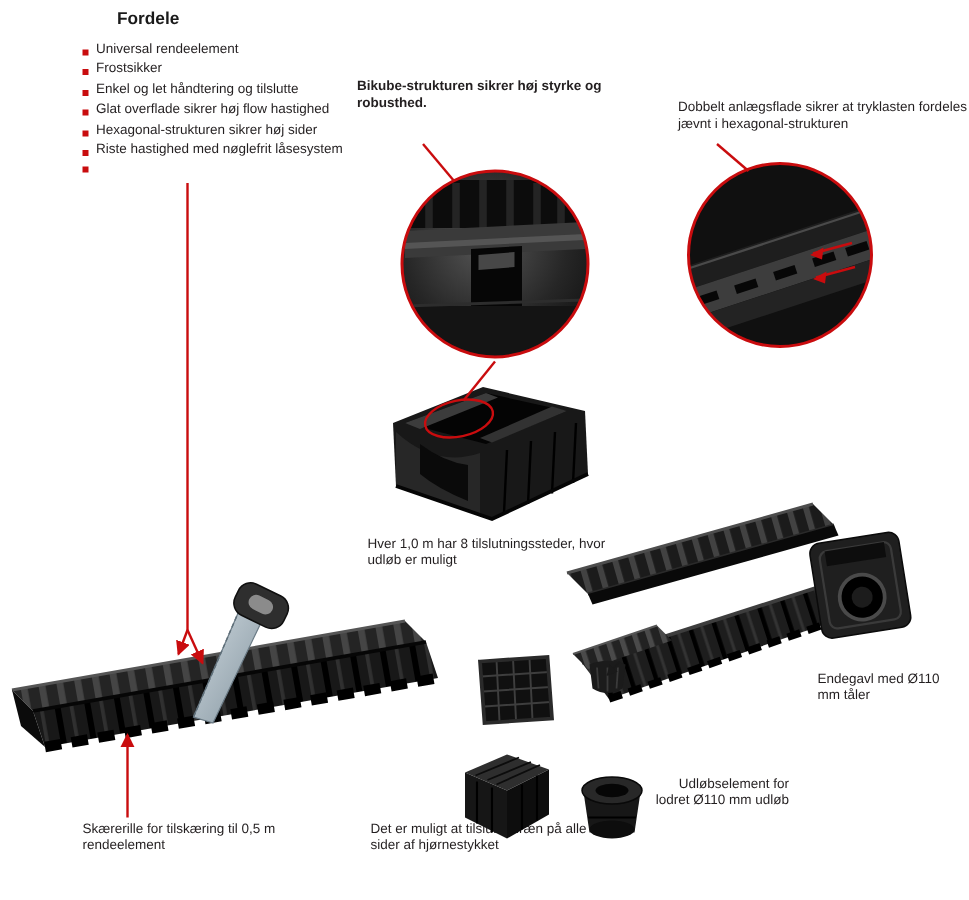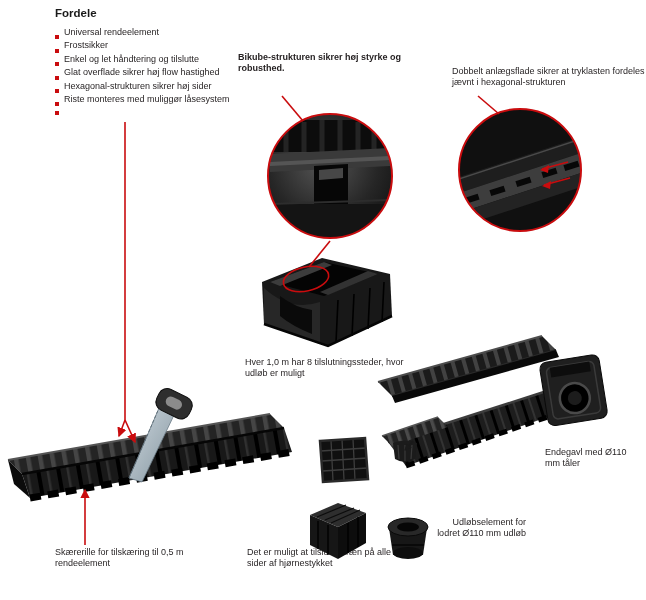--- a/index.html
+++ b/index.html
@@ -1,23 +1,23 @@
 <!DOCTYPE html>
 <html style="--accent-red: #c90c0e; --text: #231f20; --product-black: #161616;"><head>
 <meta charset="utf-8">
 <style>
   * { margin:0; padding:0; box-sizing:border-box; }
   html,body { background:#fff; }
   body { font-family:"Liberation Sans", sans-serif; color:#231f20; }
   .page { position:relative; width:646px; height:600px; background:#fff; overflow:hidden; }
   .abs { position:absolute; }
   .txt { position:absolute; font-size:9px; line-height:11px; color:#231f20; }
-  .benefits-title { font-size:11.5px; font-weight:bold; margin-bottom:7px; color:#1a1a1a; }
+  .benefits-title { font-size:11.5px; font-weight:bold; margin-bottom:7px; color:#1a1a1a;margin-left:23px; }
   ul.benefits { list-style:none; }
-  ul.benefits li { display:flex; align-items:flex-end; gap:5px; font-size:9px; line-height:13.4px; }
+  ul.benefits li { display:flex; align-items:center; gap:5px; font-size:9px; line-height:13.4px; }
   .bullet { width:4px; height:4px; background:var(--accent-red,#c90c0e); margin-top:4.5px; flex:none; }
   .red-stroke { stroke:var(--accent-red,#c90c0e); }
   svg { display:block; }
   .overlay { position:absolute; left:0; top:0; pointer-events:none; }
 </style>
 </head>
 <body>
 
 <div class="page">
 
@@ -39,21 +39,21 @@
       <li>
           <span class="bullet"></span>
           <span>Glat overflade sikrer høj flow hastighed</span>
         </li>
       <li>
           <span class="bullet"></span>
           <span>Hexagonal-strukturen sikrer høj sider</span>
         </li>
       <li>
           <span class="bullet"></span>
-          <span>Riste monteres med muliggør låsesystem</span>
+          <span>Riste hastighed med nøglefrit låsesystem</span>
         </li>
       <li>
           <span class="bullet"></span>
         </li>
     </ul>
   </div>
 
   <div class="txt" style="left:238px; top:52px; width:165px;font-weight:bold;">Bikube-strukturen sikrer høj styrke og robusthed.</div>
   <div class="txt" style="left:452px; top:66px; width:198px;">Dobbelt anlægsflade sikrer at tryklasten fordeles jævnt i hexagonal-strukturen</div>
   <div class="txt" style="left:245px; top:357px; width:178px;">Hver 1,0 m har 8 tilslutningssteder, hvor udløb er muligt</div>

